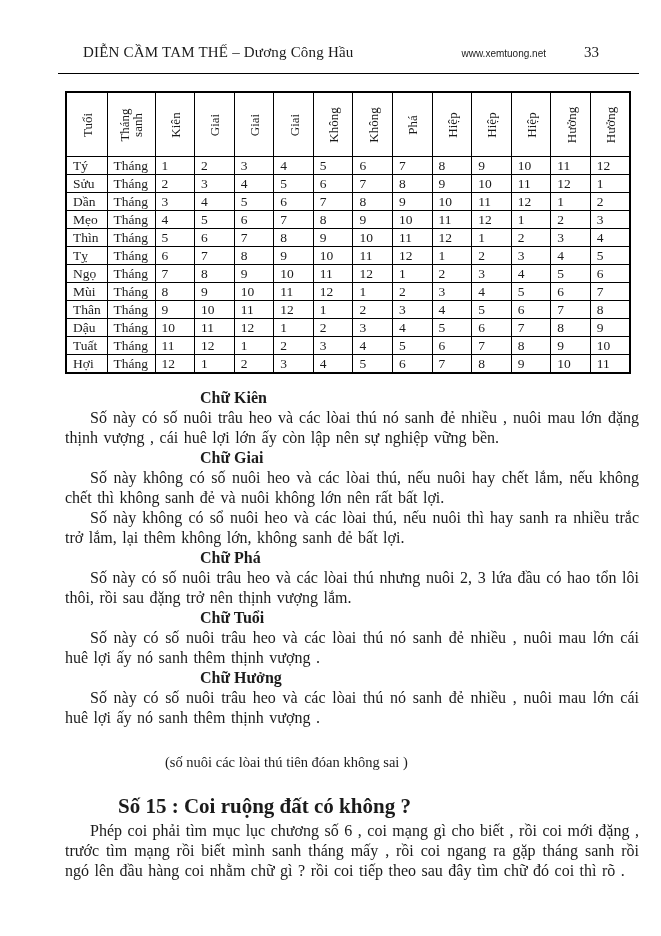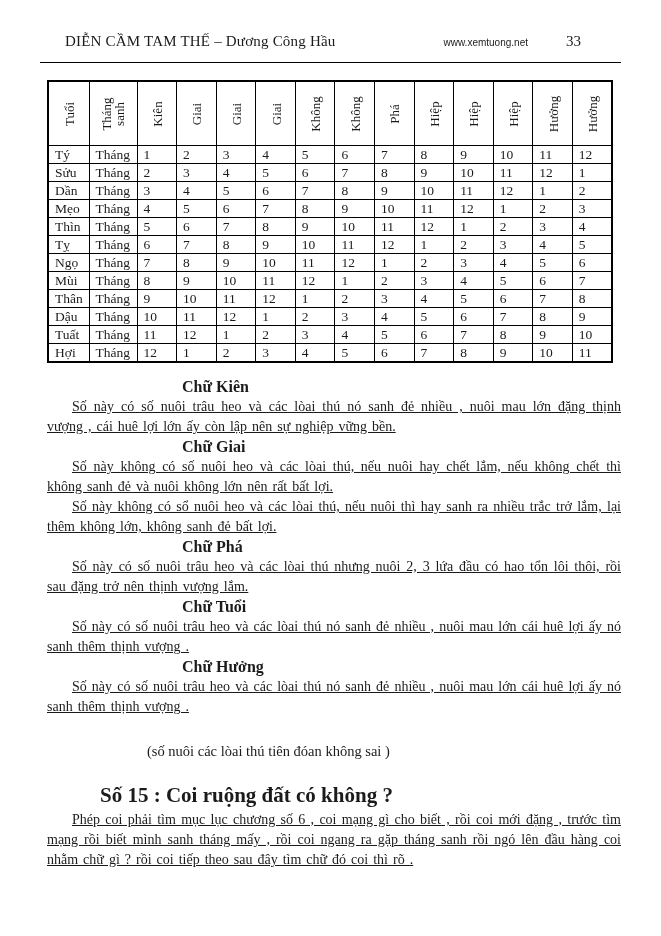--- a/index.html
+++ b/index.html
@@ -1,21 +1,21 @@
 <!DOCTYPE html>
 <html><head>
 <meta charset="utf-8">
 <style>
   html,body{margin:0;padding:0;}
   body{
     width:661px;height:936px;background:#ffffff;overflow:hidden;
     font-family:"Liberation Serif","DejaVu Serif",serif;color:#1b1b1b;
     -webkit-font-smoothing:antialiased;
   }
-  .page{margin-left:40px;width:581px;padding-top:31px;}
+  .page{margin-left:58px;width:581px;padding-top:42px;}
 
   
   .runhead{display:flex;align-items:baseline;padding-left:25px;font-size:15px;line-height:20px;}
   .runhead .title{flex:1 1 auto;letter-spacing:.2px;}
   .runhead .site{font-family:"Liberation Sans","DejaVu Sans",sans-serif;font-size:10px;}
   .runhead .pageno{margin-left:38px;margin-right:40px;}
   .rule{border:none;border-top:1.6px solid #000;margin:9px 0 0 0;}
 
   
   table.grid{border-collapse:collapse;table-layout:fixed;width:566px;margin:17px 0 0 7px;
@@ -26,22 +26,22 @@
   .vh span{position:absolute;left:50%;top:50%;transform:translate(-50%,-50%) rotate(-90deg);
            white-space:nowrap;font-size:13px;line-height:13px;}
   .vh span.two{white-space:normal;width:52px;text-align:center;line-height:12.5px;}
   table.grid td{height:17px;font-size:13.5px;line-height:16px;padding:0 0 0 6px;
                 overflow:hidden;white-space:nowrap;}
   td.zlbl{padding-left:5px;}
 
   
   .content{margin:14px 0 0 7px;width:574px;}
   .cw h3{margin:0 0 0 135px;font-size:16px;line-height:20px;font-weight:bold;}
-  .cw p,.s15 p{margin:0;font-size:14px;line-height:20px;text-align:justify;
-               text-indent:25px;word-spacing:1.5px;text-decoration:underline;}
+  .cw p,.s15 p{margin:0;font-size:16px;line-height:20px;text-align:justify;
+               text-indent:25px;word-spacing:1.5px;}
   .note{margin:24px 0 0 100px;font-size:14.5px;line-height:20px;}
   .s15 h2{margin:21px 0 2px 53px;font-size:21px;line-height:26px;font-weight:bold;}
 </style>
 </head>
 <body>
 
 <div class="page">
 
   <div class="runhead">
     <span class="title">DIỄN CẦM TAM THẾ – Dương Công Hầu</span>

